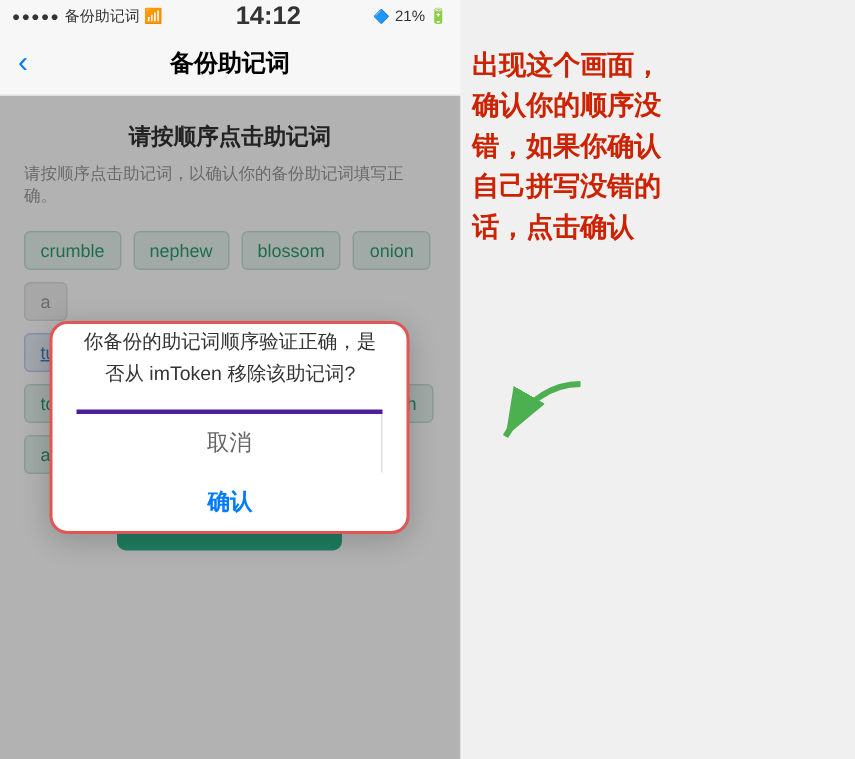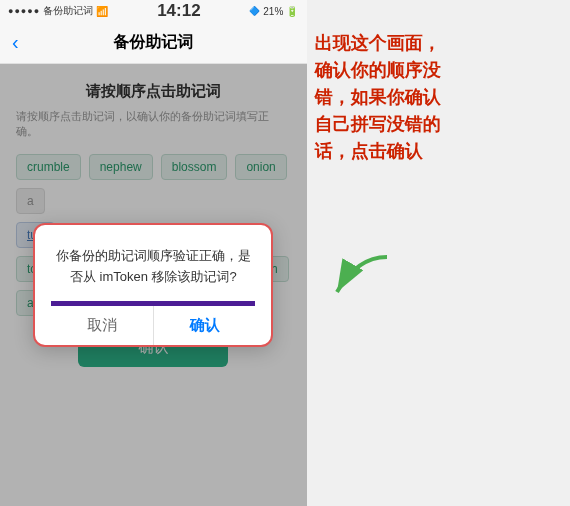--- a/index.html
+++ b/index.html
@@ -137,35 +137,36 @@
       align-items: center;
       justify-content: center;
       z-index: 10;
     }
 
     .dialog-box {
       background: #fff;
       border-radius: 12px;
       border: 2px solid #e05555;
       width: 240px;
-      padding: 21px 16px 0;
+      padding: 2px 16px 0;
       box-shadow: 0 4px 20px rgba(0,0,0,0.2);
     }
 
     .dialog-text {
       font-size: 13px;
       color: #333;
       text-align: center;
       line-height: 1.6;
       margin-bottom: 14px;
     }
 
     .dialog-buttons {
       display: flex;
-      border-top: 5px solid #4c1d95;
+      border-top: 3px solid #4c1d95;
+      flex-direction: column;
     }
 
     .dialog-btn {
       flex: 1;
       padding: 10px;
       border: none;
       background: transparent;
       font-size: 15px;
       cursor: pointer;
       color: #007aff;

